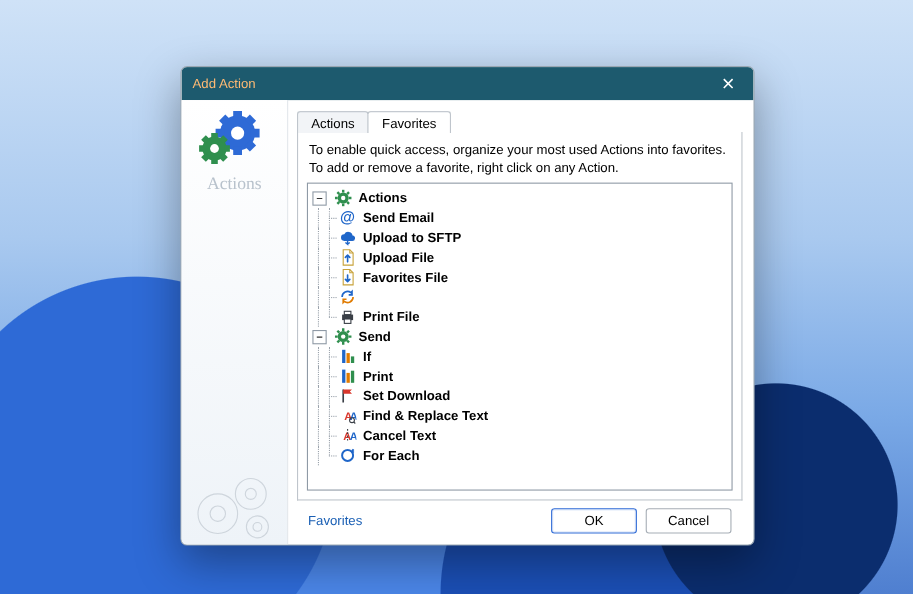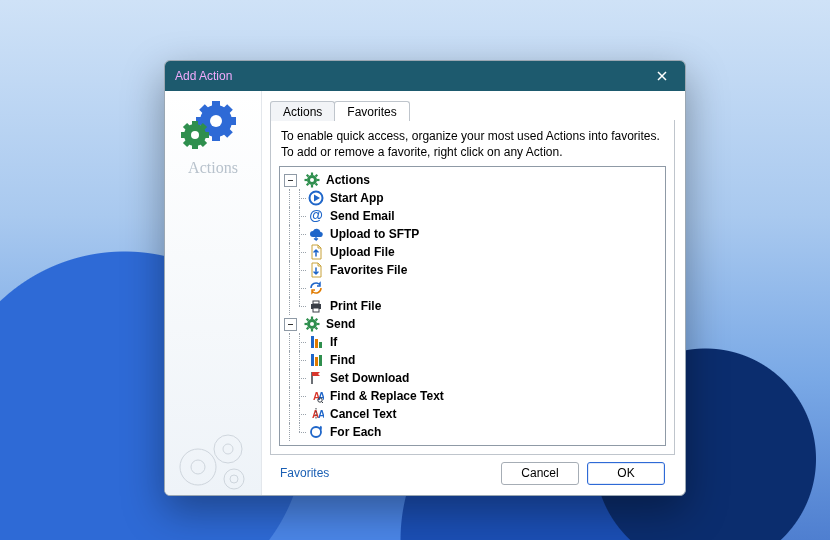--- a/index.html
+++ b/index.html
@@ -4,21 +4,21 @@
 <style>
   html,body{margin:0;padding:0;width:830px;height:540px;overflow:hidden;font-family:"Segoe UI",Tahoma,sans-serif;font-size:12px;color:#000;}
   
   .bg{position:absolute;inset:0;background:
     radial-gradient(circle at 85% 85%,#0b2d6e 0 110px,transparent 111px),
     radial-gradient(circle at 70% 100%,#1b4fb5 0 180px,transparent 181px),
     radial-gradient(circle at 15% 80%,#2e6ad6 0 180px,transparent 181px),
     radial-gradient(circle at 50% 120%,#4b86e8 0 320px,transparent 321px),
     linear-gradient(180deg,#cfe2f7 0%,#a9c9ef 40%,#7aa9e6 70%,#4f7fd0 100%);}
   .dialog{position:absolute;left:164px;top:60px;width:520px;height:434px;background:#fff;border:1px solid #9aa7b3;border-radius:6px;box-shadow:0 15px 40px rgba(0,0,0,.35);display:flex;flex-direction:column;overflow:hidden;}
-  .titlebar{height:30px;background:#1d5a6e;color:#f0abfc;display:flex;align-items:center;padding:0 10px;font-size:12px;}
+  .titlebar{height:30px;background:#1d5a6e;color:#fdba74;display:flex;align-items:center;padding:0 10px;font-size:12px;}
   .titlebar .title{flex:1;}
   .titlebar .x{width:26px;height:20px;display:flex;align-items:center;justify-content:center;cursor:default;}
   .titlebar .x svg{stroke:#fff;stroke-width:1.5;}
   .body{flex:1;display:flex;min-height:0;}
   .sidebar{width:96px;background:linear-gradient(180deg,#fff,#eef3f8);border-right:1px solid #e3e7ec;display:flex;flex-direction:column;align-items:center;padding-top:10px;}
   .sidebar .gears{width:70px;height:56px;}
   .sidebar .label{font-family:"Segoe UI Light","Segoe UI";font-size:16px;color:#b8c2cc;margin-top:2px;}
   .sidebar .spacer{flex:1;}
   .sidebar .ghost{width:86px;height:70px;opacity:.25;}
   .main{flex:1;display:flex;flex-direction:column;padding:6px 10px 0 8px;min-width:0;}
@@ -148,33 +148,20 @@
                 </span>
                 <span class="lbl">Actions</span>
               </div>
               <div class="node">
                 <span class="gutter">
                   <span class="conn "></span>
                   <span class="conn h"></span>
                 </span>
                 <span class="ic">
                   <svg width="16" height="16" viewBox="0 0 16 16">
-                    <circle cx="8" cy="8" r="6.5" fill="none" stroke="#1f66c9" stroke-width="2"></circle>
-                    <path d="M6 4.5 L12 8 L6 11.5 Z" fill="#1f66c9"></path>
-                  </svg>
-                </span>
-                <span class="lbl">Start App</span>
-              </div>
-              <div class="node">
-                <span class="gutter">
-                  <span class="conn "></span>
-                  <span class="conn h"></span>
-                </span>
-                <span class="ic">
-                  <svg width="16" height="16" viewBox="0 0 16 16">
                     <text x="8" y="12" text-anchor="middle" font-size="14" font-weight="bold" fill="#1f66c9">@</text>
                   </svg>
                 </span>
                 <span class="lbl">Send Email</span>
               </div>
               <div class="node">
                 <span class="gutter">
                   <span class="conn "></span>
                   <span class="conn h"></span>
                 </span>
@@ -285,21 +272,21 @@
                   <span class="conn "></span>
                   <span class="conn h"></span>
                 </span>
                 <span class="ic">
                   <svg width="16" height="16" viewBox="0 0 16 16">
                     <rect x="3" y="2" width="3" height="12" fill="#1f66c9"></rect>
                     <rect x="7" y="5" width="3" height="9" fill="#e07b00"></rect>
                     <rect x="11" y="3" width="3" height="11" fill="#2f8f4e"></rect>
                   </svg>
                 </span>
-                <span class="lbl">Find</span>
+                <span class="lbl">Print</span>
               </div>
               <div class="node">
                 <span class="gutter">
                   <span class="conn "></span>
                   <span class="conn h"></span>
                 </span>
                 <span class="ic">
                   <svg width="16" height="16" viewBox="0 0 16 16">
                     <path d="M4 2v12" stroke="#3a3f47" stroke-width="1.5"></path>
                     <path d="M4 2h8l-2 2 2 2H4z" fill="#d9372c"></path>
@@ -348,18 +335,18 @@
                   </svg>
                 </span>
                 <span class="lbl">For Each</span>
               </div>
             </div>
           </div>
       </div>
       <div class="footer">
         <span class="footer-link">Favorites</span>
         <span class="sp"></span>
+        <button class="btn primary">OK</button>
         <button class="btn">Cancel</button>
-        <button class="btn primary">OK</button>
       </div>
     </div>
   </div>
 </div>
 
 </body></html>

